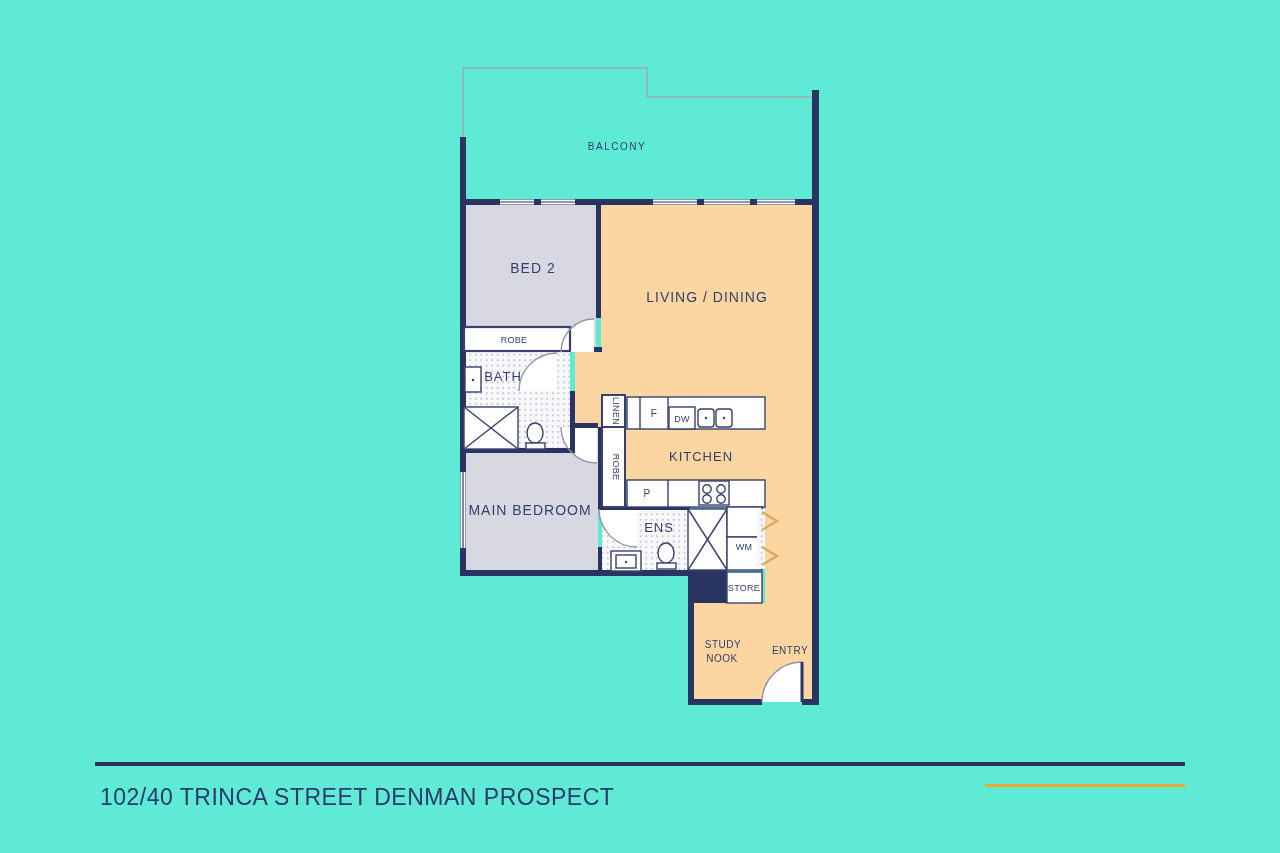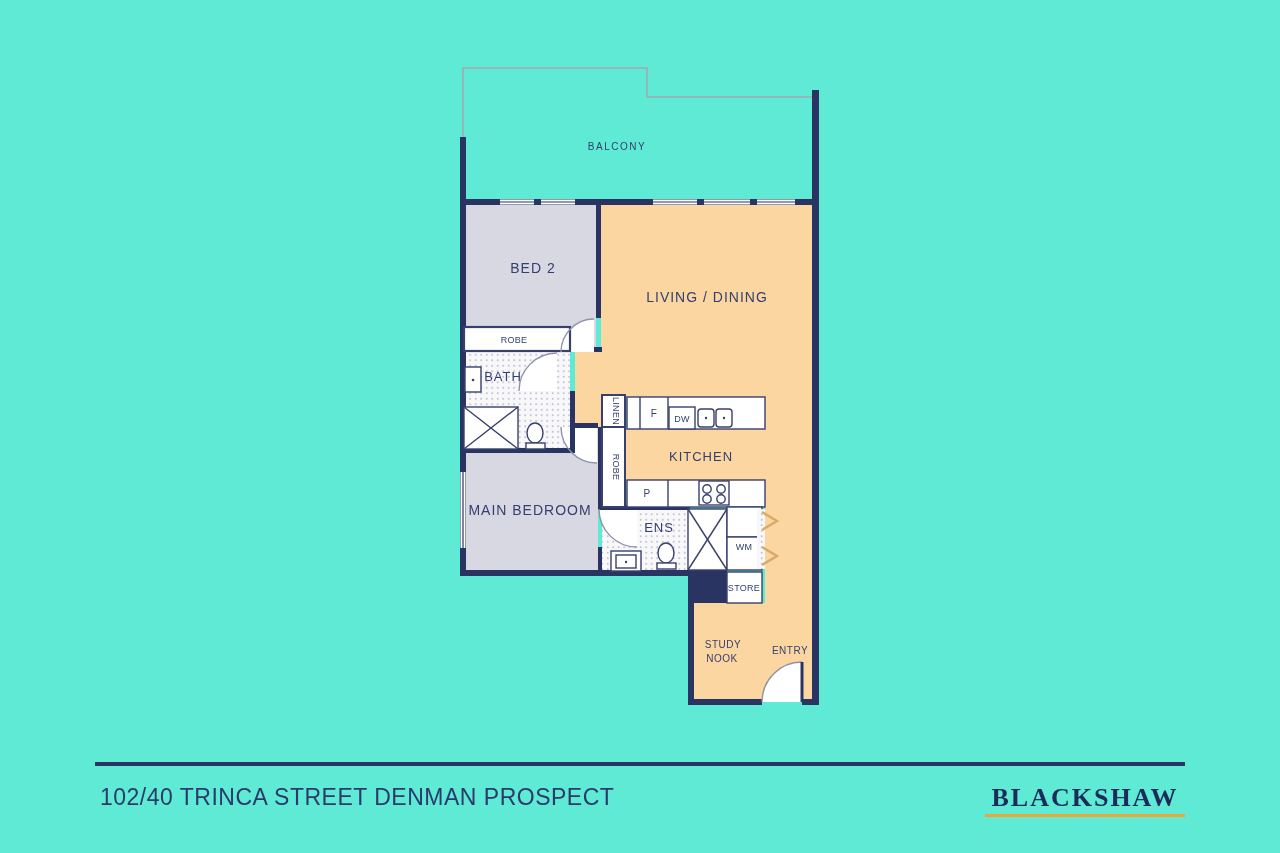--- a/index.html
+++ b/index.html
@@ -186,16 +186,15 @@
     <text x="744" y="591" class="lbl-xs">STORE</text>
     <text x="723" y="648" class="lbl-sm">STUDY</text>
     <text x="722" y="662" class="lbl-sm">NOOK</text>
     <text x="790" y="654" class="lbl-sm">ENTRY</text>
   </g>
 </svg>
 
   <div class="footer-rule"></div>
   <div class="footer-address">102/40 TRINCA STREET DENMAN PROSPECT</div>
   <div class="logo">
-    <div class="logo-text">BLACKSHAW</div>
     <div class="logo-bar"></div>
   </div>
 </div>
 
 </body></html>

